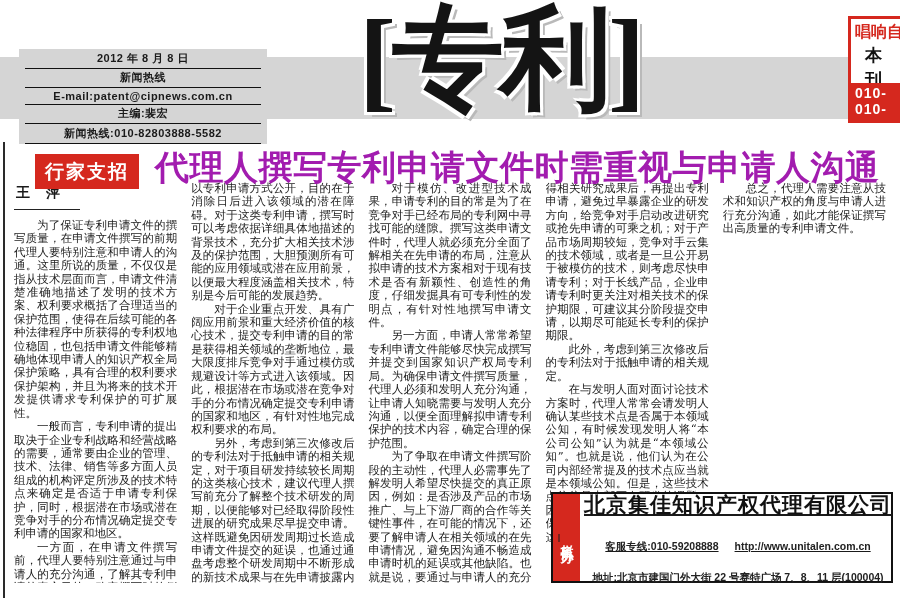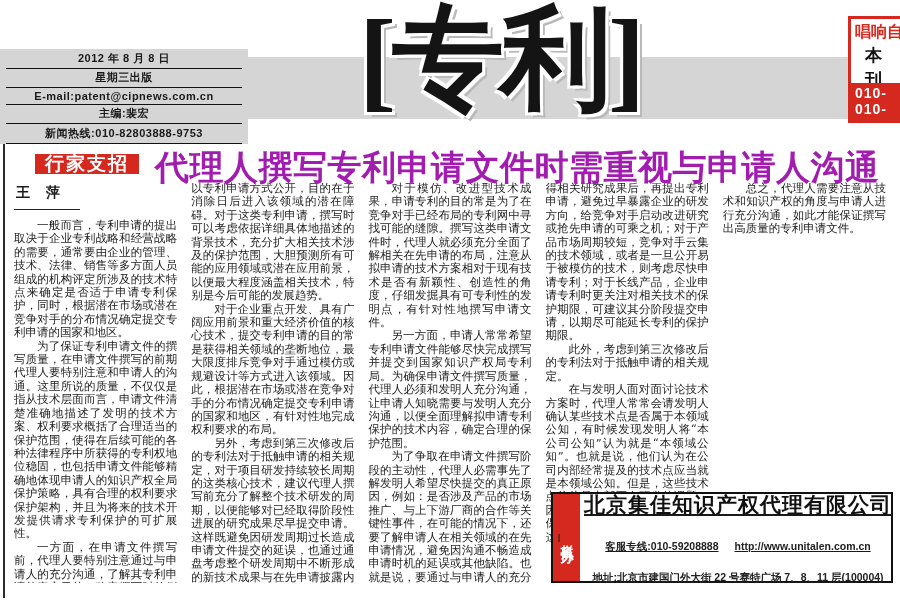--- a/index.html
+++ b/index.html
@@ -4,21 +4,21 @@
 <style>
   * { margin:0; padding:0; box-sizing:border-box; }
   html,body { background:#fff; }
   #page {
     position:relative; width:900px; height:602px; background:#fff;
     overflow:hidden; font-family:"Liberation Sans", sans-serif; color:#1a1a1a;
   }
   
   .gray-band { position:absolute; left:0; top:57px; width:900px; height:62px; background:#d5d5d5; z-index:0; }
   .edition-box {
-    position:absolute; left:0; top:49px; width:248px; background:#d5d5d5; z-index:2;
+    position:absolute; left:19px; top:49px; width:248px; background:#d5d5d5; z-index:2;
     padding:0 6px;
   }
   .edition-row {
     font-size:11px; font-weight:bold; text-align:center; padding:1.5px 0 2px 0;
     border-bottom:1.6px solid #111; letter-spacing:.5px; white-space:nowrap;
   }
   .masthead-title {
     position:absolute; left:295px; top:-6px; width:410px; z-index:3;
     font-family:"Liberation Serif", serif; font-weight:bold;
     font-size:112px; line-height:130px; text-align:center; color:#141414;
@@ -30,21 +30,21 @@
     position:absolute; left:848px; top:16px; width:85px; height:107px; z-index:3;
     background:#fff; border:3px solid #d5281e;
   }
   .promo-slogan { color:#d5281e; font-weight:bold; font-size:16px; padding:3px 0 0 4px; white-space:nowrap; }
   .promo-line { color:#111; font-weight:bold; font-size:17px; padding:1px 0 0 14px; }
   .promo-phones { position:absolute; left:0; bottom:0; width:100%; height:37px; background:#d5281e; padding:2px 0 0 4px; }
   .promo-phone { color:#fff; font-weight:bold; font-size:14px; line-height:16px; letter-spacing:1px; white-space:nowrap; }
   
   .left-rule { position:absolute; left:3px; top:142px; width:2px; height:456px; background:#2a2a2a; }
   .kicker {
-    position:absolute; left:35px; top:154px; width:104px; height:20px; z-index:2;
+    position:absolute; left:35px; top:154px; width:104px; height:35px; z-index:2;
     background:#d5281e; color:#fff; font-weight:bold; font-size:19px;
     display:flex; align-items:center; justify-content:center; letter-spacing:2px;
   }
   .headline {
     position:absolute; left:155px; top:145px; width:745px; z-index:2;
     font-family:"Liberation Serif", serif; font-weight:bold; font-size:34px;
     color:#a21caf; white-space:nowrap; letter-spacing:.5px;
   }
   
   .columns {
@@ -79,24 +79,24 @@
 </style>
 </head>
 <body>
 
 <div id="page">
 
   <div class="gray-band"></div>
 
   <div class="edition-box">
     <div class="edition-row">2012 年 8 月 8 日</div>
-    <div class="edition-row">星期三出版</div>
+    <div class="edition-row">新闻热线</div>
     <div class="edition-row">E-mail:patent@cipnews.com.cn</div>
     <div class="edition-row">主编:裴宏</div>
-    <div class="edition-row">新闻热线:010-82803888-9753</div>
+    <div class="edition-row">新闻热线:010-82803888-5582</div>
   </div>
 
   <div class="masthead-title">[专利]</div>
 
   <div class="promo-box">
     <div class="promo-slogan">唱响自</div>
     <div class="promo-line">本</div>
     <div class="promo-line">刊</div>
     <div class="promo-phones">
       <div class="promo-phone">010-</div>
@@ -104,22 +104,22 @@
     </div>
   </div>
 
   <div class="left-rule"></div>
   <div class="kicker">行家支招</div>
   <div class="headline">代理人撰写专利申请文件时需重视与申请人沟通</div>
 
   <div class="columns">
     <div class="col">
       <span class="author">王 萍</span>
+      <p>为了保证专利申请文件的撰写质量，在申请文件撰写的前期代理人要特别注意和申请人的沟通。这里所说的质量，不仅仅是指从技术层面而言，申请文件清楚准确地描述了发明的技术方案、权利要求概括了合理适当的保护范围，使得在后续可能的各种法律程序中所获得的专利权地位稳固，也包括申请文件能够精确地体现申请人的知识产权全局保护策略，具有合理的权利要求保护架构，并且为将来的技术开发提供请求专利保护的可扩展性。</p>
       <p>一般而言，专利申请的提出取决于企业专利战略和经营战略的需要，通常要由企业的管理、技术、法律、销售等多方面人员组成的机构评定所涉及的技术特点来确定是否适于申请专利保护，同时，根据潜在市场或潜在竞争对手的分布情况确定提交专利申请的国家和地区。</p>
-      <p>为了保证专利申请文件的撰写质量，在申请文件撰写的前期代理人要特别注意和申请人的沟通。这里所说的质量，不仅仅是指从技术层面而言，申请文件清楚准确地描述了发明的技术方案、权利要求概括了合理适当的保护范围，使得在后续可能的各种法律程序中所获得的专利权地位稳固，也包括申请文件能够精确地体现申请人的知识产权全局保护策略，具有合理的权利要求保护架构，并且为将来的技术开发提供请求专利保护的可扩展性。</p>
       <p>一方面，在申请文件撰写前，代理人要特别注意通过与申请人的充分沟通，了解其专利申请的真实目的，确定撰写时的侧重点和撰写要点。</p>
       
     </div>
     <div class="col">
       <p class="cont">以专利申请方式公开，目的在于消除日后进入该领域的潜在障碍。对于这类专利申请，撰写时可以考虑依据详细具体地描述的背景技术，充分扩大相关技术涉及的保护范围，大胆预测所有可能的应用领域或潜在应用前景，以便最大程度涵盖相关技术，特别是今后可能的发展趋势。</p>
       <p>对于企业重点开发、具有广阔应用前景和重大经济价值的核心技术，提交专利申请的目的常是获得相关领域的垄断地位，最大限度排斥竞争对手通过模仿或规避设计等方式进入该领域。因此，根据潜在市场或潜在竞争对手的分布情况确定提交专利申请的国家和地区，有针对性地完成权利要求的布局。</p>
       <p>另外，考虑到第三次修改后的专利法对于抵触申请的相关规定，对于项目研发持续较长周期的这类核心技术，建议代理人撰写前充分了解整个技术研发的周期，以便能够对已经取得阶段性进展的研究成果尽早提交申请。这样既避免因研发周期过长造成申请文件提交的延误，也通过通盘考虑整个研发周期中不断形成的新技术成果与在先申请披露内容的关系，确保不对改进或升级技术的专利保护形成障碍。</p>
     </div>
     <div class="col">
       <p>对于模仿、改进型技术成果，申请专利的目的常是为了在竞争对手已经布局的专利网中寻找可能的缝隙。撰写这类申请文件时，代理人就必须充分全面了解相关在先申请的布局，注意从拟申请的技术方案相对于现有技术是否有新颖性、创造性的角度，仔细发掘具有可专利性的发明点，有针对性地撰写申请文件。</p>

